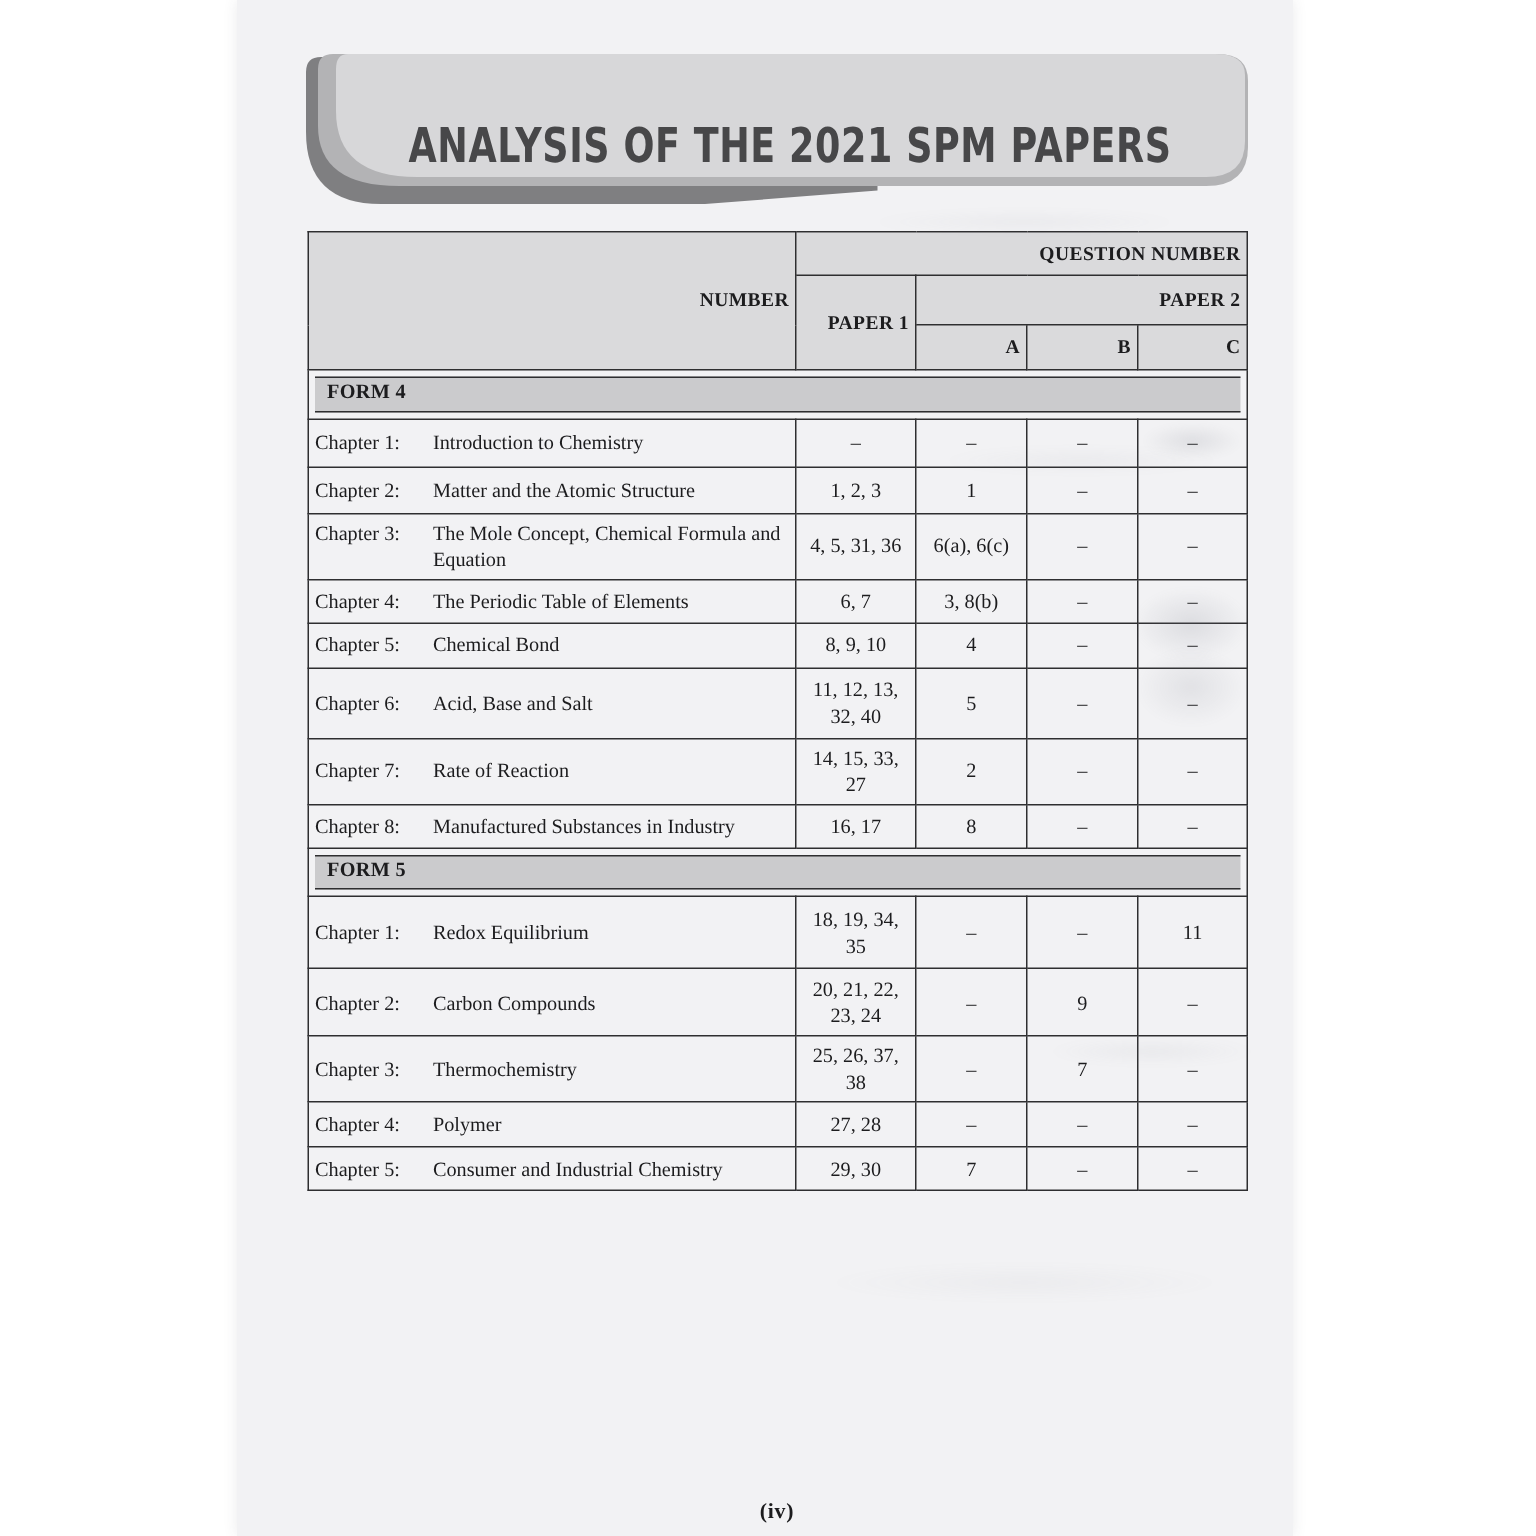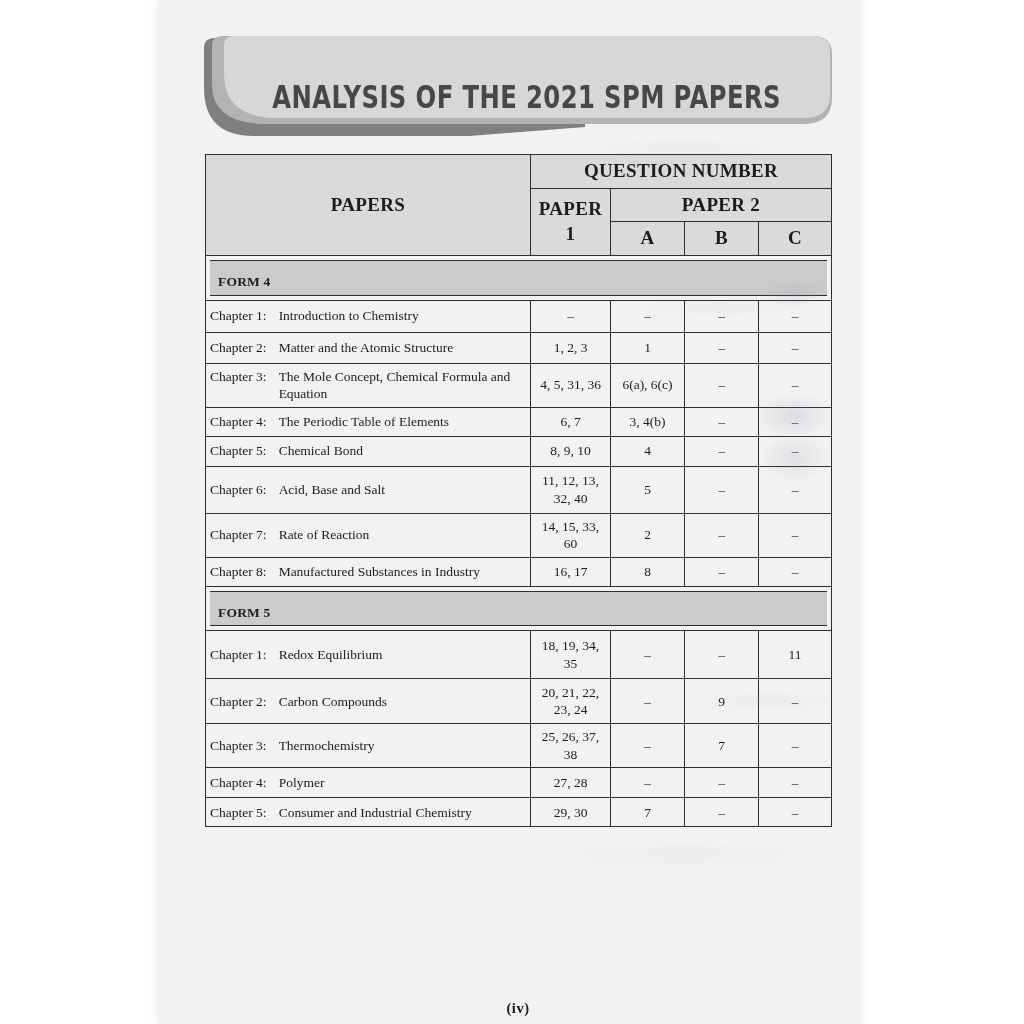--- a/index.html
+++ b/index.html
@@ -36,32 +36,32 @@
   .analysis-table{
     position:absolute;left:47px;top:154px;width:626px;
     border-collapse:collapse;table-layout:fixed;
     border:1.5px solid var(--border);
     font-size:13.5px;line-height:1.3;
   }
   .analysis-table th,.analysis-table td{
     border:1px solid var(--border);padding:4px;vertical-align:middle;
   }
   .analysis-table thead th{
-    background:var(--header-fill);font-weight:bold;font-size:19px;
-    text-align:center;letter-spacing:0.3px;
+    background:var(--header-fill);font-weight:bold;font-size:13px;
+    text-align:right;letter-spacing:0.3px;
   }
   .h-row1{height:29px;} .h-row2{height:33px;} .h-row3{height:30px;}
   .section-td{padding:5px 0;border-left:none;border-right:none;background:var(--page-fill);}
   .section-band{
     background:var(--section-fill);border-top:1px solid var(--border);
-    border-bottom:1px solid var(--border);padding:12px 0 4px 8px;
+    border-bottom:1px solid var(--border);padding:0 0 4px 8px;
     font-weight:bold;font-size:13.5px;letter-spacing:0.2px;
   }
   .chapter-cell{padding:5px 6px 5px 8px;}
-  .chapter-flex{display:flex;gap:12px;align-items:flex-start;}
+  .chapter-flex{display:flex;gap:22px;align-items:flex-start;}
   .ch-label{flex:0 0 auto;white-space:nowrap;}
   .num-cell{text-align:center;}
   
   .page-number{
     position:absolute;left:47px;top:957px;width:626px;text-align:center;
     font-weight:bold;font-size:14.5px;letter-spacing:0.5px;margin-top:43px;
   }
   
   .smudge{position:absolute;pointer-events:none;filter:blur(3px);
     background:radial-gradient(ellipse at center, rgba(125,128,140,0.55), rgba(125,128,140,0) 72%);}
@@ -92,21 +92,21 @@
   <table class="analysis-table">
     <colgroup>
       <col style="width:325px">
         <col style="width:80px">
         <col style="width:74px">
         <col style="width:74px">
         <col style="width:73px">
     </colgroup>
     <thead>
       <tr class="h-row1">
-        <th rowspan="3">PAPERS</th>
+        <th rowspan="3">NUMBER</th>
         <th colspan="4">QUESTION NUMBER</th>
       </tr>
       <tr class="h-row2">
         <th rowspan="2">PAPER 1</th>
         <th colspan="3">PAPER 2</th>
       </tr>
       <tr class="h-row3">
         <th>A</th>
         <th>B</th>
         <th>C</th>
@@ -155,21 +155,21 @@
           <td class="num-cell">–</td>
         </tr>
         <tr style="height: 29px;">
           <td class="chapter-cell">
             <div class="chapter-flex">
               <span class="ch-label">Chapter 4:</span>
               <span>The Periodic Table of Elements</span>
             </div>
           </td>
           <td class="num-cell">6, 7</td>
-          <td class="num-cell">3, 4(b)</td>
+          <td class="num-cell">3, 8(b)</td>
           <td class="num-cell">–</td>
           <td class="num-cell">–</td>
         </tr>
         <tr style="height: 30px;">
           <td class="chapter-cell">
             <div class="chapter-flex">
               <span class="ch-label">Chapter 5:</span>
               <span>Chemical Bond</span>
             </div>
           </td>
@@ -190,21 +190,21 @@
           <td class="num-cell">–</td>
           <td class="num-cell">–</td>
         </tr>
         <tr style="height: 44px;">
           <td class="chapter-cell">
             <div class="chapter-flex">
               <span class="ch-label">Chapter 7:</span>
               <span>Rate of Reaction</span>
             </div>
           </td>
-          <td class="num-cell">14, 15, 33, 60</td>
+          <td class="num-cell">14, 15, 33, 27</td>
           <td class="num-cell">2</td>
           <td class="num-cell">–</td>
           <td class="num-cell">–</td>
         </tr>
         <tr style="height: 29px;">
           <td class="chapter-cell">
             <div class="chapter-flex">
               <span class="ch-label">Chapter 8:</span>
               <span>Manufactured Substances in Industry</span>
             </div>

